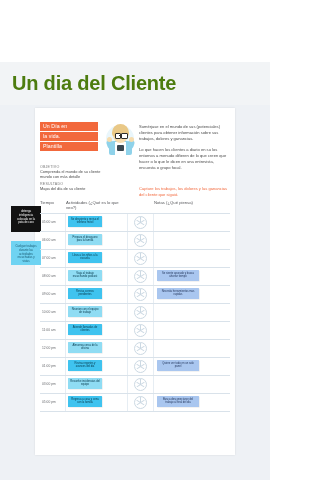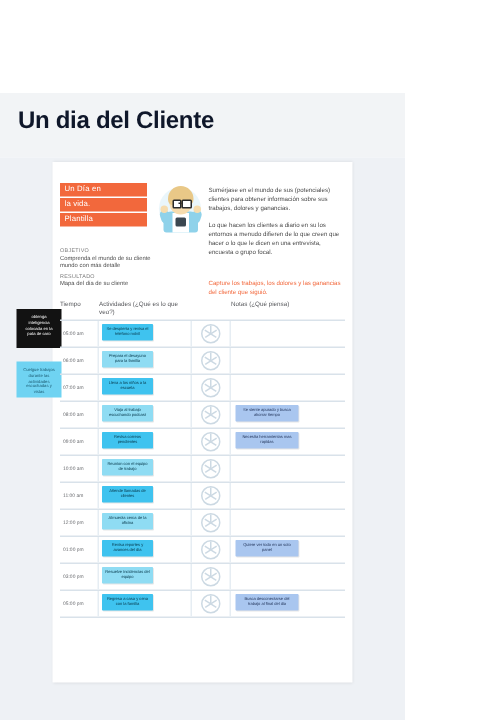--- a/index.html
+++ b/index.html
@@ -10,21 +10,21 @@
     overflow:hidden;
     position:relative;
   }
   #top-white{position:absolute;left:0;top:0;width:270px;height:62px;background:#ffffff;}
   #title-band{
     position:absolute;left:0;top:62px;width:270px;height:43px;
     background:#f2f4f6;
   }
   #doc-title{
     position:absolute;left:12px;top:72px;
-    font-size:16px;font-weight:bold;color:#0f172a;
+    font-size:20px;font-weight:bold;color:#4d7c0f;
     letter-spacing:-0.2px;
     font-family:"Liberation Sans", sans-serif;
   }
   #page-bg{position:absolute;left:0;top:105px;width:270px;height:375px;background:#eef1f5;}
   #page{
     position:absolute;left:35px;top:108px;width:200px;height:347px;
     background:#ffffff;
     box-shadow:0 0 2px rgba(0,0,0,0.10);
   }
 

